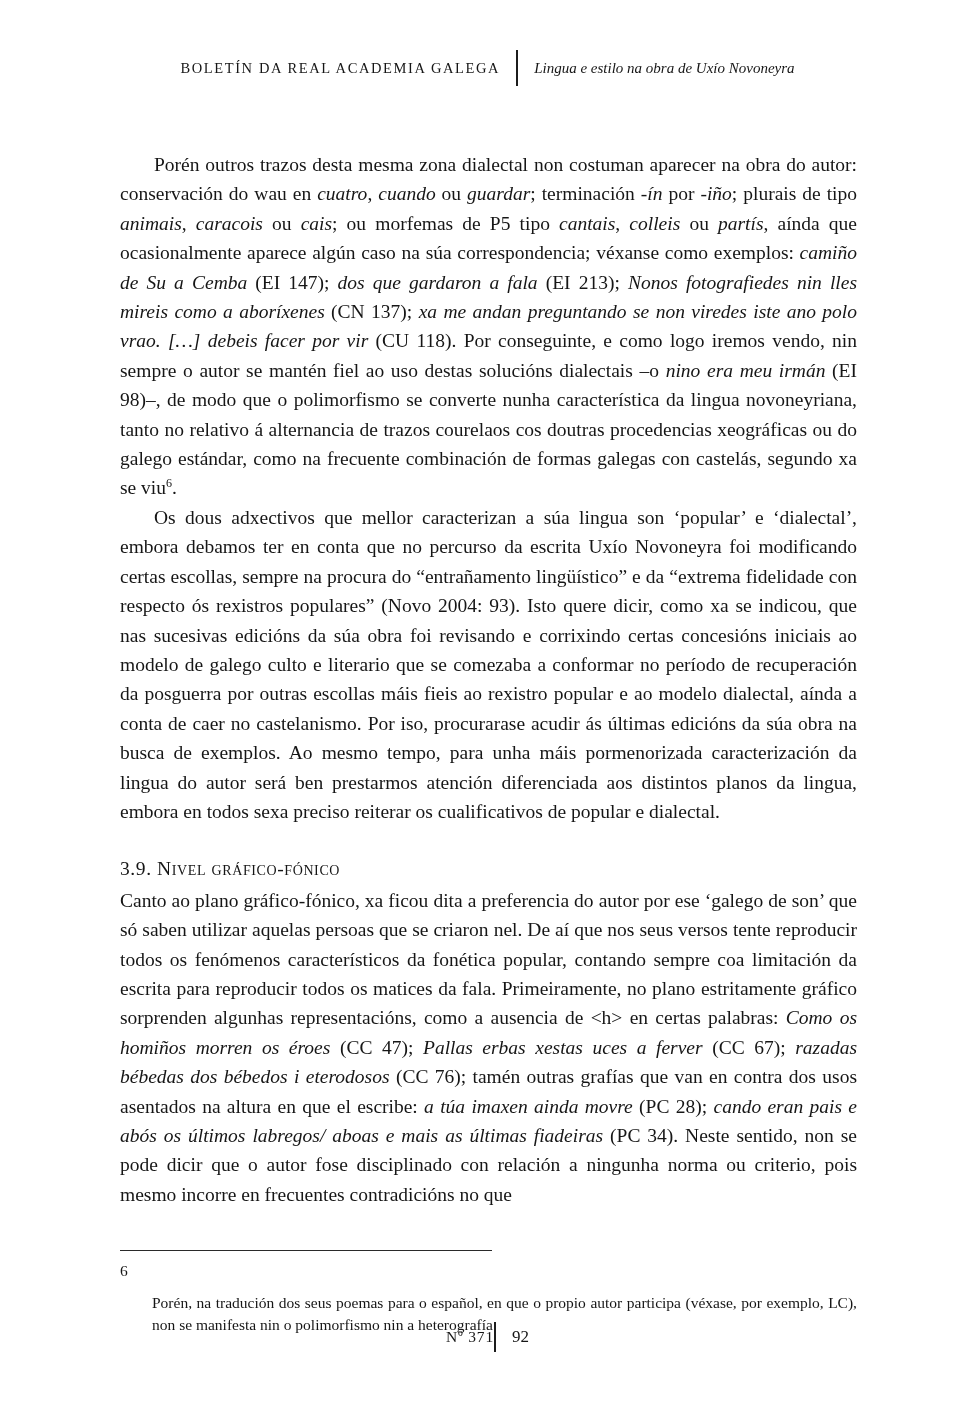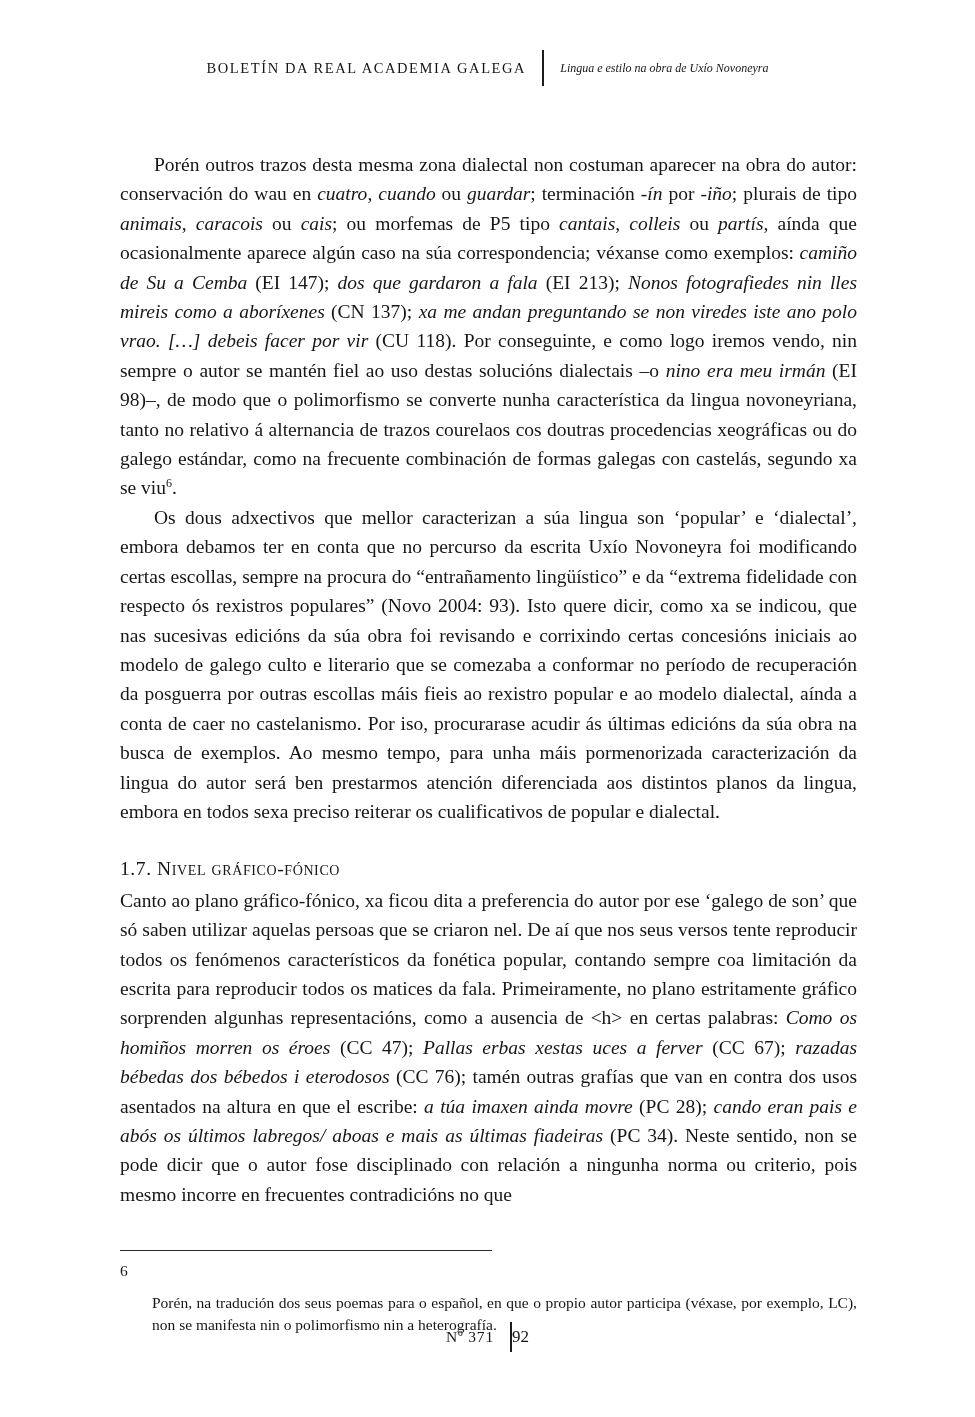--- a/index.html
+++ b/index.html
@@ -16,21 +16,21 @@
   .page-header {
     position:absolute; top:50px; left:0; right:0;
     display:flex; justify-content:center; align-items:center;
   }
   .journal-title {
     font-size:14.5px; letter-spacing:1.6px;
     padding-right:16px; white-space:nowrap;
   }
   .header-vrule { width:2px; height:36px; background:#1c1c1c; }
   .article-title {
-    font-style:italic; font-size:12px;
+    font-style:italic; font-size:15px;
     padding-left:16px; white-space:nowrap;
   }
 
   
   .article-body {
     position:absolute; left:120px; top:150px; width:737px;
     font-size:19.5px; line-height:29.4px;
     text-align:justify;
   }
   .article-body p { margin:0; text-indent:34px;font-family:Liberation Serif, serif; }
@@ -56,40 +56,40 @@
   .footnote-number { width:32px; flex:0 0 32px; }
   .footnote-text { flex:1;margin-top:32px; }
 
   
   .page-footer {
     position:absolute; top:1322px; left:0; right:0;
     display:flex; justify-content:center; align-items:center;
   }
   .issue-number {
     font-size:15.5px; font-variant:small-caps; letter-spacing:0.8px;
-    padding-right:16px;
+    padding-right:0;
   }
   .footer-vrule { width:2px; height:30px; background:#1c1c1c; }
-  .page-number { font-size:17px; }
+  .page-number { font-size:17px; padding-left:16px; }
 </style>
 </head>
 <body>
 
 <div class="page">
 
   <header class="page-header">
     <span class="journal-title">BOLETÍN DA REAL ACADEMIA GALEGA</span>
     <span class="header-vrule"></span>
     <span class="article-title">Lingua e estilo na obra de Uxío Novoneyra</span>
   </header>
 
   <main class="article-body">
     <p><span>Porén outros trazos desta mesma zona dialectal non costuman aparecer na obra do autor: conservación do wau en </span><i>cuatro</i><span>, </span><i>cuando</i><span> ou </span><i>guardar</i><span>; terminación </span><i>-ín</i><span> por </span><i>-iño</i><span>; plurais de tipo </span><i>animais</i><span>, </span><i>caracois</i><span> ou </span><i>cais</i><span>; ou morfemas de P5 tipo </span><i>cantais</i><span>, </span><i>colleis</i><span> ou </span><i>partís</i><span>, aínda que ocasionalmente aparece algún caso na súa correspondencia; véxanse como exemplos: </span><i>camiño de Su a Cemba</i><span> (EI 147); </span><i>dos que gardaron a fala</i><span> (EI 213); </span><i>Nonos fotografiedes nin lles mireis como a aboríxenes</i><span> (CN 137); </span><i>xa me andan preguntando se non viredes iste ano polo vrao. […] debeis facer por vir</i><span> (CU 118). Por conseguinte, e como logo iremos vendo, nin sempre o autor se mantén fiel ao uso destas solucións dialectais –o </span><i>nino era meu irmán</i><span> (EI 98)–, de modo que o polimorfismo se converte nunha característica da lingua novoneyriana, tanto no relativo á alternancia de trazos courelaos cos doutras procedencias xeográficas ou do galego estándar, como na frecuente combinación de formas galegas con castelás, segundo xa se viu</span><sup>6</sup><span>.</span></p>
     <p><span>Os dous adxectivos que mellor caracterizan a súa lingua son ‘popular’ e ‘dialectal’, embora debamos ter en conta que no percurso da escrita Uxío Novoneyra foi modificando certas escollas, sempre na procura do “entrañamento lingüístico” e da “extrema fidelidade con respecto ós rexistros populares” (Novo 2004: 93). Isto quere dicir, como xa se indicou, que nas sucesivas edicións da súa obra foi revisando e corrixindo certas concesións iniciais ao modelo de galego culto e literario que se comezaba a conformar no período de recuperación da posguerra por outras escollas máis fieis ao rexistro popular e ao modelo dialectal, aínda a conta de caer no castelanismo. Por iso, procurarase acudir ás últimas edicións da súa obra na busca de exemplos. Ao mesmo tempo, para unha máis pormenorizada caracterización da lingua do autor será ben prestarmos atención diferenciada aos distintos planos da lingua, embora en todos sexa preciso reiterar os cualificativos de popular e dialectal.</span></p>
-    <h3 class="section-heading">1.7. Nivel gráfico-fónico</h3>
+    <h3 class="section-heading">3.9. Nivel gráfico-fónico</h3>
     <p class="noindent"><span>Canto ao plano gráfico-fónico, xa ficou dita a preferencia do autor por ese ‘galego de son’ que só saben utilizar aquelas persoas que se criaron nel. De aí que nos seus versos tente reproducir todos os fenómenos característicos da fonética popular, contando sempre coa limitación da escrita para reproducir todos os matices da fala. Primeiramente, no plano estritamente gráfico sorprenden algunhas representacións, como a ausencia de &lt;h&gt; en certas palabras: </span><i>Como os homiños morren os éroes</i><span> (CC 47); </span><i>Pallas erbas xestas uces a ferver</i><span> (CC 67); </span><i>razadas bébedas dos bébedos i eterodosos</i><span> (CC 76); tamén outras grafías que van en contra dos usos asentados na altura en que el escribe: </span><i>a túa imaxen ainda movre</i><span> (PC 28); </span><i>cando eran pais e abós os últimos labregos/ aboas e mais as últimas fiadeiras</i><span> (PC 34). Neste sentido, non se pode dicir que o autor fose disciplinado con relación a ningunha norma ou criterio, pois mesmo incorre en frecuentes contradicións no que</span></p>
   </main>
 
   <section class="footnote-area">
     <div class="footnote-rule"></div>
     <div class="footnote">
       <span class="footnote-number">6</span>
       <span class="footnote-text">Porén, na tradución dos seus poemas para o español, en que o propio autor participa (véxase, por exemplo, LC), non se manifesta nin o polimorfismo nin a heterografía.</span>
     </div>
   </section>

